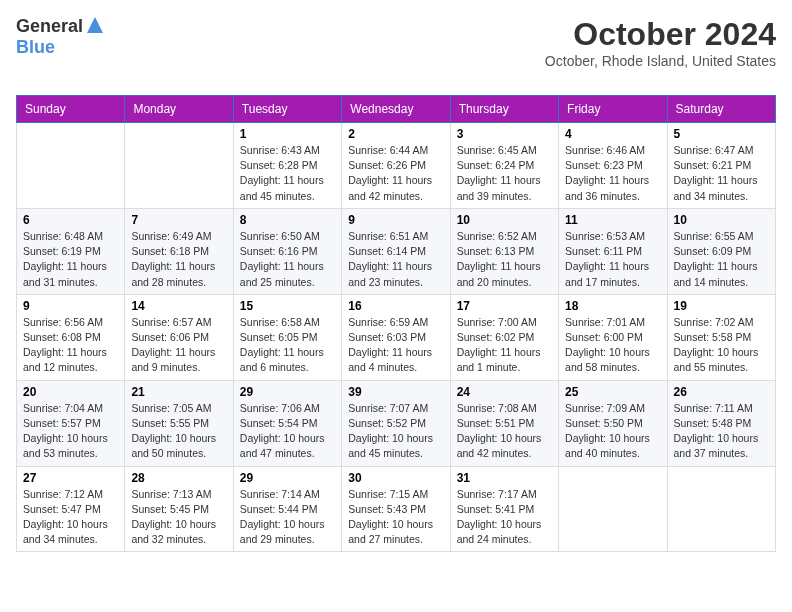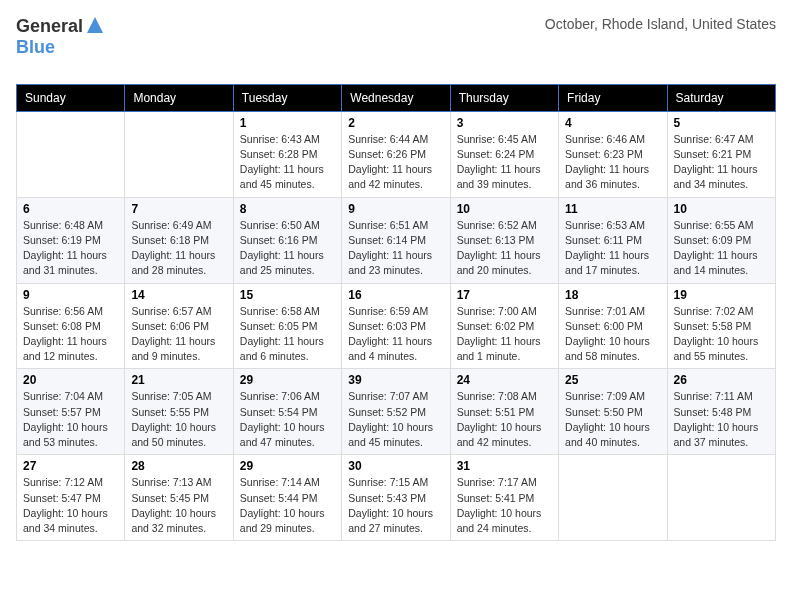--- a/index.html
+++ b/index.html
@@ -48,21 +48,21 @@
     .location {
       font-size: 14px;
       color: #555;
     }
     .calendar {
       width: 100%;
       border-collapse: collapse;
       font-size: 11px;
     }
     .calendar th {
-      background: #000000;
+      background: #a21caf;
       color: #fff;
       text-align: left;
       padding: 6px 8px;
       font-size: 12px;
       font-weight: normal;
       border: 1px solid #3a6fc4;
     }
     .calendar td {
       vertical-align: top;
       padding: 4px 6px;
@@ -100,20 +100,21 @@
         <svg width="18" height="18" viewBox="0 0 18 18">
             <polygon points="9,1 17,17 1,17" fill="#4a90d9"></polygon>
           </svg>
       </span>
     </div>
     <div>
       <span class="logo-blue">Blue</span>
     </div>
   </div>
   <div class="title-section">
+    <div class="month-title">October 2024</div>
     <div class="location">October, Rhode Island, United States</div>
   </div>
 </div>
 
 <table class="calendar">
   <thead>
     <tr>
       <th>Sunday</th>
       <th>Monday</th>
       <th>Tuesday</th>

